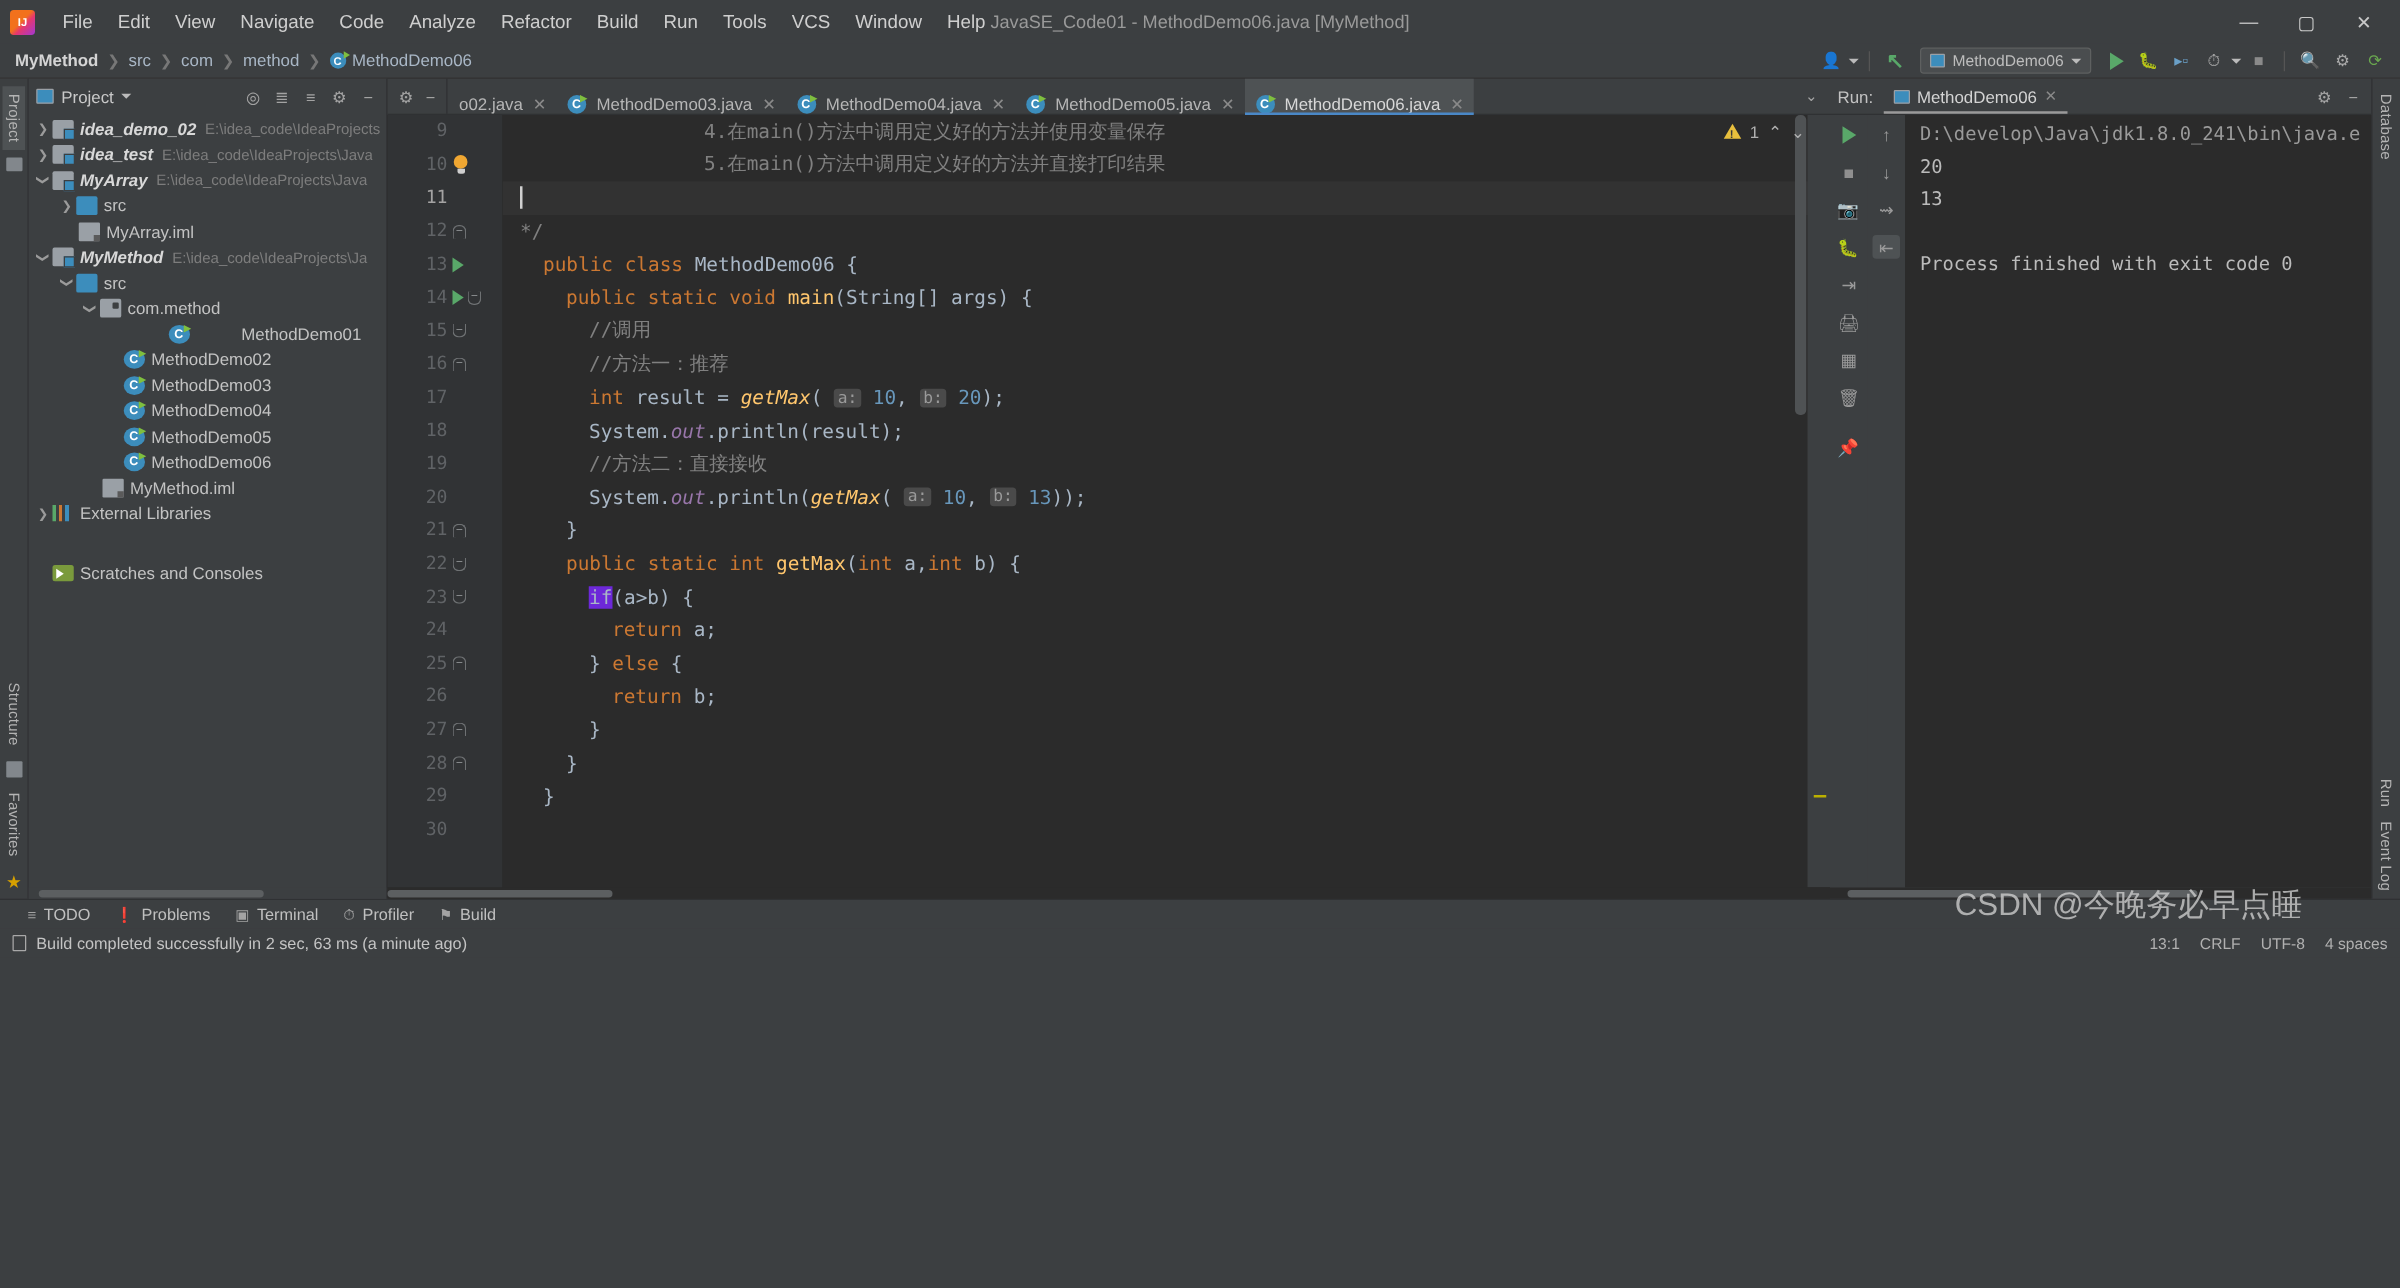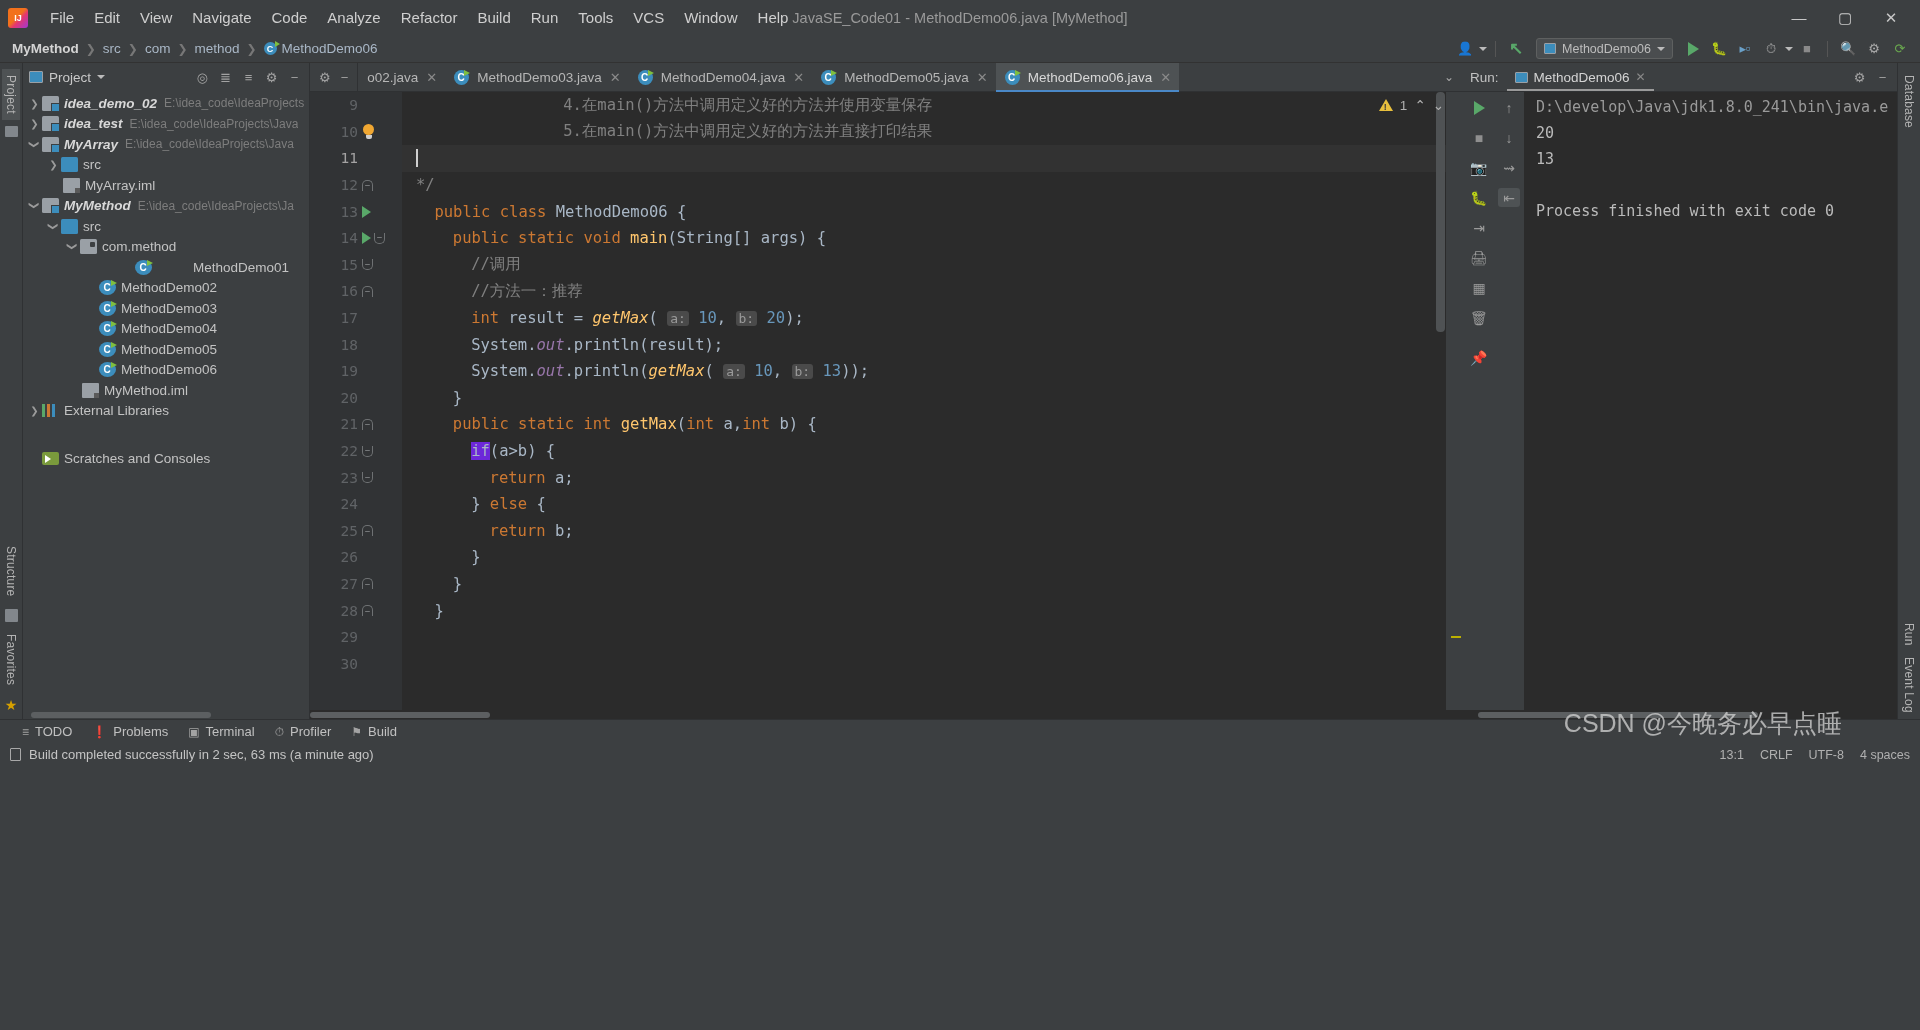--- a/index.html
+++ b/index.html
@@ -133,21 +133,21 @@
 
   
   .editorcol { flex: 1 1 auto; display: flex; flex-direction: column; min-width: 0; background: #2b2b2b; }
   .tabsrow {
     height: 29px; background: #3c3f41; display: flex; align-items: stretch; flex: 0 0 29px;
     border-bottom: 1px solid #2f3133;
   }
   .tab-lead { display: flex; align-items: center; gap: 10px; padding: 0 9px; border-right:1px solid #2f3133;}
   .tab-lead span { color: #a3a3a3; font-size: 13px; }
   .tab {
-    display: flex; align-items: center; gap: 6px; padding: 0 8px 0 9px; font-size: 13.5px;
+    display: flex; align-items: flex-end; gap: 6px; padding: 0 8px 0 9px; font-size: 13.5px;
     color: #b6b6b6; position: relative; max-width: 200px; white-space: nowrap;
   }
   .tab.active { background: #4e5254; color: #d8d8d8; }
   .tab.active::after { content:""; position:absolute; left:0; right:0; bottom:-1px; height:2px; background:#4a88c7; }
   .tab .x { color: #8a8a8a; font-size: 13px; margin-left: 2px; }
   .tabs-chev { margin-left: auto; display:flex; align-items:center; padding: 0 10px; color:#a6a6a6; font-size:12px;}
 
   .editor-wrap { flex: 1 1 auto; display: flex; position: relative; min-height: 0; background: #2b2b2b; }
   .gutter {
     width: 92px; background: #313335; flex: 0 0 92px; position: relative; padding-top: 0;
@@ -524,20 +524,21 @@
               <div class="codeline" style="padding-left: 161.2px;"><span class="cmt">4.在main()方法中调用定义好的方法并使用变量保存</span></div>
               <div class="codeline" style="padding-left: 161.2px;"><span class="cmt">5.在main()方法中调用定义好的方法并直接打印结果</span></div>
               <div class="codeline hl" style="padding-left: 14px;"><span class="caret-bar"></span></div>
               <div class="codeline" style="padding-left: 14px;"><span class="cmt">*/</span></div>
               <div class="codeline" style="padding-left: 32.4px;"><span class="kw">public </span><span class="kw">class </span><span class="">MethodDemo06 {</span></div>
               <div class="codeline" style="padding-left: 50.8px;"><span class="kw">public static void </span><span class="mname">main</span><span class="">(</span><span class="">String[] args) {</span></div>
               <div class="codeline" style="padding-left: 69.2px;"><span class="cmt">//调用</span></div>
               <div class="codeline" style="padding-left: 69.2px;"><span class="cmt">//方法一：推荐</span></div>
               <div class="codeline" style="padding-left: 69.2px;"><span class="kw">int </span><span class="">result = </span><span class="mcall">getMax</span><span class="">( </span><span class="hint">a:</span><span class="num"> 10</span><span class="">, </span><span class="hint">b:</span><span class="num"> 20</span><span class="">);</span></div>
               <div class="codeline" style="padding-left: 69.2px;"><span class="">System.</span><span class="fld">out</span><span class="">.println(result);</span></div>
+              <div class="codeline" style="padding-left: 69.2px;"><span class="cmt">//方法二：直接接收</span></div>
               <div class="codeline" style="padding-left: 69.2px;"><span class="">System.</span><span class="fld">out</span><span class="">.println(</span><span class="mcall">getMax</span><span class="">( </span><span class="hint">a:</span><span class="num"> 10</span><span class="">, </span><span class="hint">b:</span><span class="num"> 13</span><span class="">));</span></div>
               <div class="codeline" style="padding-left: 50.8px;"><span class="">}</span></div>
               <div class="codeline" style="padding-left: 50.8px;"><span class="kw">public static int </span><span class="mname">getMax</span><span class="">(</span><span class="kw">int </span><span class="">a,</span><span class="kw">int </span><span class="">b) {</span></div>
               <div class="codeline" style="padding-left: 69.2px;"><span class="sel-if">if</span><span class="">(a&gt;b) {</span></div>
               <div class="codeline" style="padding-left: 87.6px;"><span class="kw">return </span><span class="">a;</span></div>
               <div class="codeline" style="padding-left: 69.2px;"><span class="">} </span><span class="kw">else</span><span class=""> {</span></div>
               <div class="codeline" style="padding-left: 87.6px;"><span class="kw">return </span><span class="">b;</span></div>
               <div class="codeline" style="padding-left: 69.2px;"><span class="">}</span></div>
               <div class="codeline" style="padding-left: 50.8px;"><span class="">}</span></div>
               <div class="codeline" style="padding-left: 32.4px;"><span class="">}</span></div>

